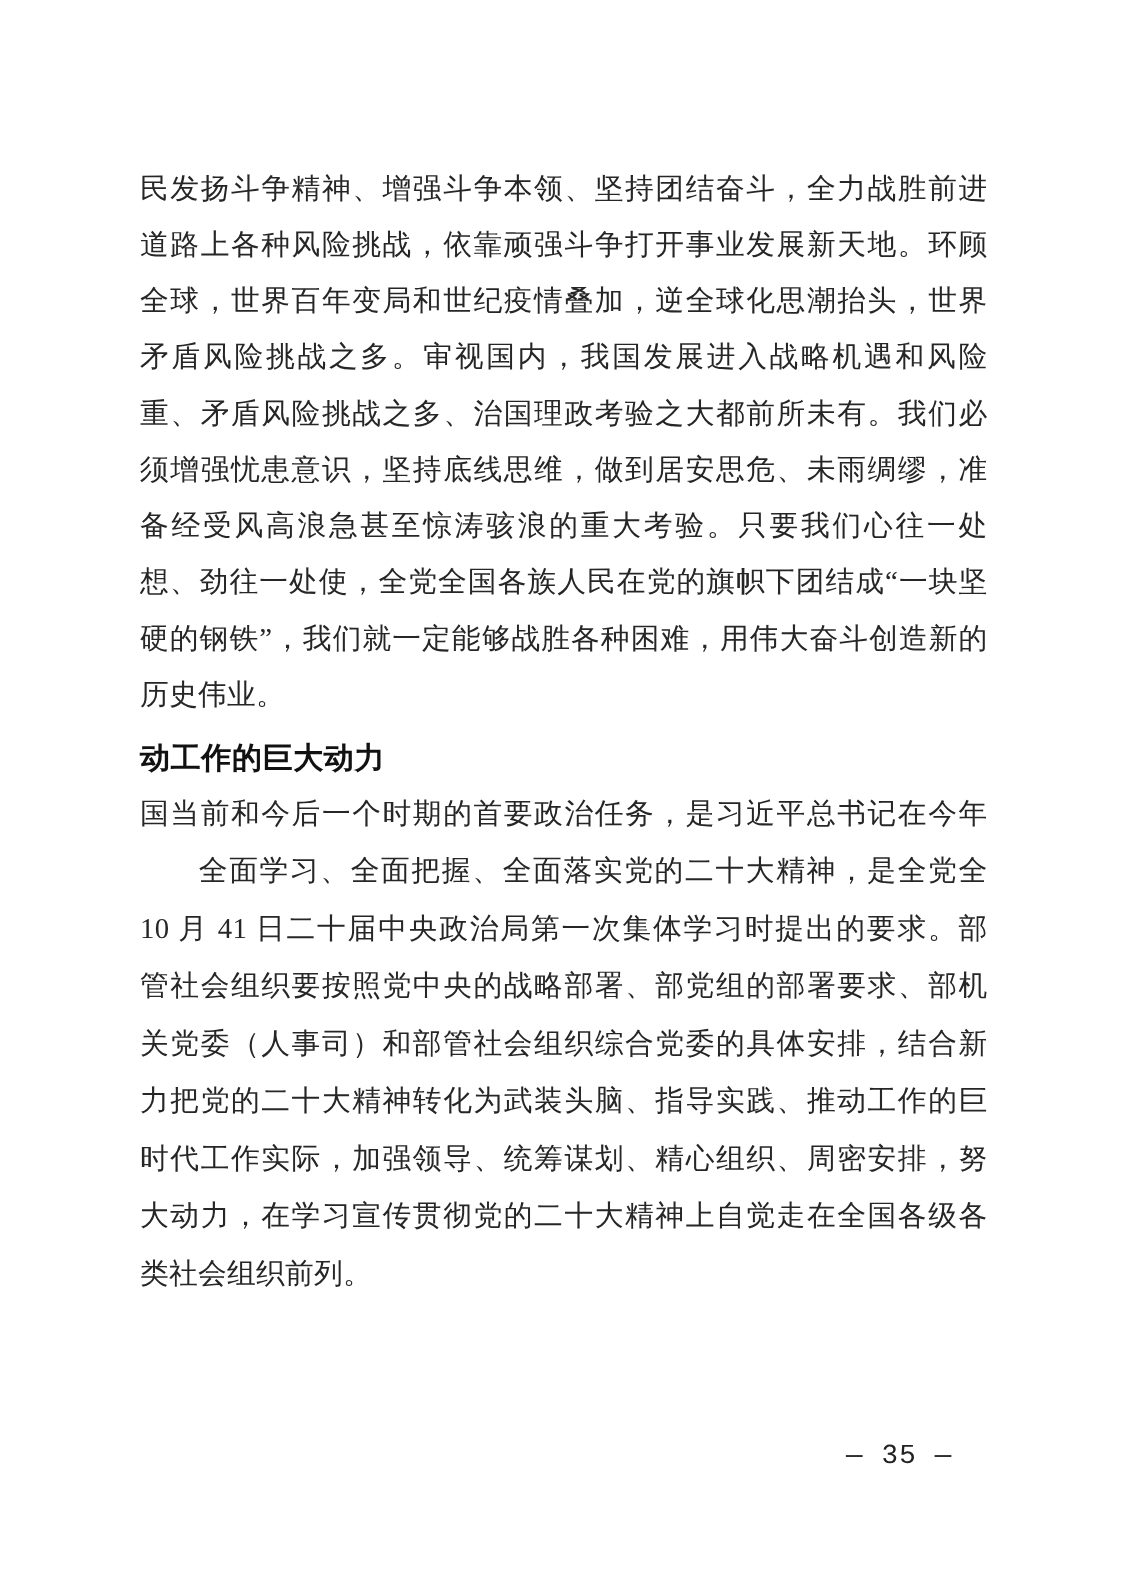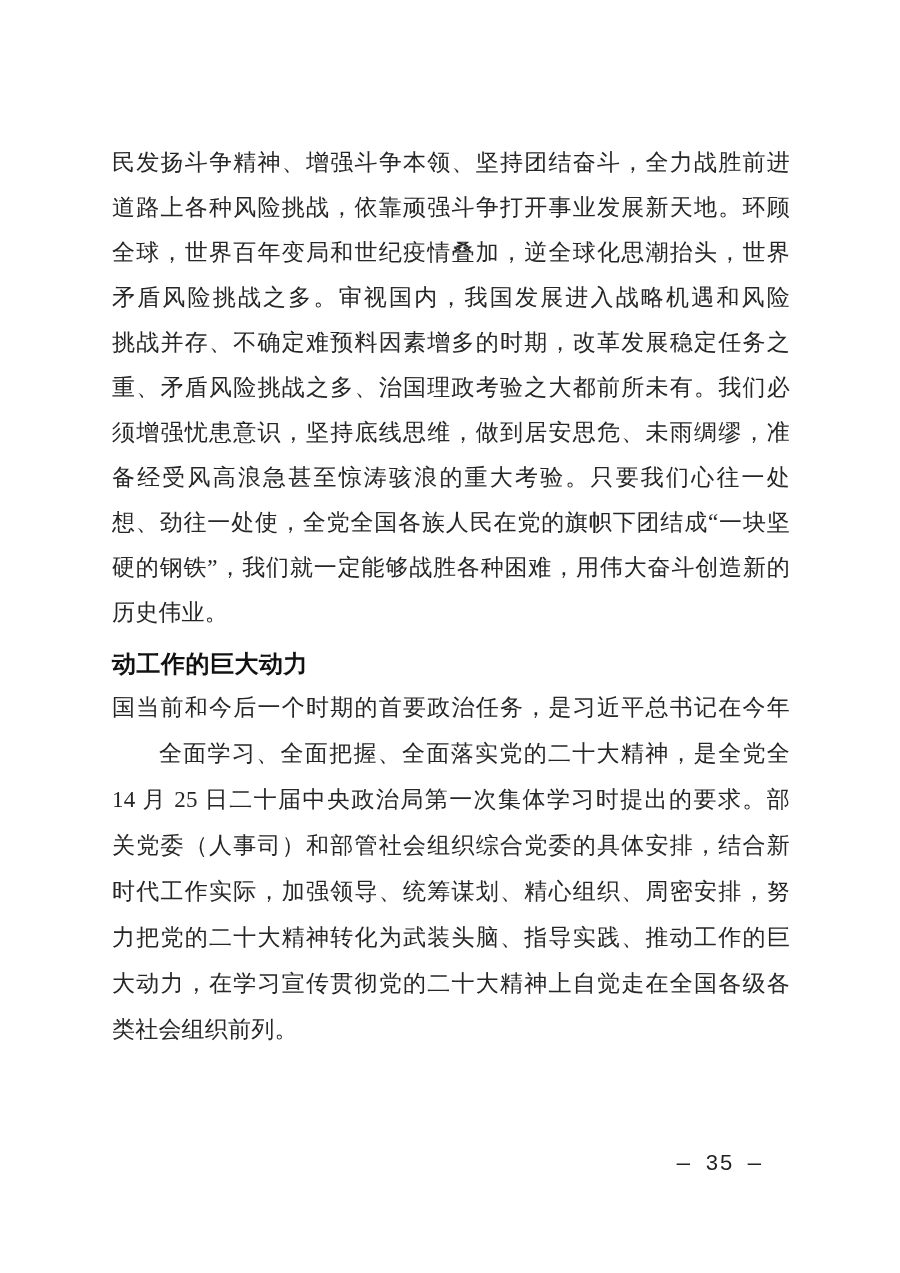--- a/index.html
+++ b/index.html
@@ -11,21 +11,21 @@
     position: relative;
     width: 900px;
     height: 1273px;
     background: #ffffff;
     overflow: hidden;
     font-family: "Liberation Serif", "DejaVu Serif", serif;
   }
   .content {
     position: absolute;
     left: 112px;
-    top: 140px;
+    top: 128px;
     width: 678px;
   }
   .para { margin: 0; padding: 0; }
   .body-line {
     font-size: 23px;
     line-height: 45px;
     height: 45px;
     color: #262626;
     text-align: justify;
     text-align-last: justify;
@@ -78,40 +78,40 @@
 <body>
 
 <div class="page">
   <div class="content">
 
     <div class="para para1">
       <div class="body-line">民发扬斗争精神、增强斗争本领、坚持团结奋斗，全力战胜前进</div>
       <div class="body-line">道路上各种风险挑战，依靠顽强斗争打开事业发展新天地。环顾</div>
       <div class="body-line">全球，世界百年变局和世纪疫情叠加，逆全球化思潮抬头，世界</div>
       <div class="body-line">矛盾风险挑战之多。审视国内，我国发展进入战略机遇和风险</div>
-      <div class="body-line">挑战并存、不确定难预料因素增多的时期，改革发展稳定任务之</div>
       <div class="body-line">重、矛盾风险挑战之多、治国理政考验之大都前所未有。我们必</div>
       <div class="body-line">须增强忧患意识，坚持底线思维，做到居安思危、未雨绸缪，准</div>
       <div class="body-line">备经受风高浪急甚至惊涛骇浪的重大考验。只要我们心往一处</div>
       <div class="body-line">想、劲往一处使，全党全国各族人民在党的旗帜下团结成“一块坚</div>
       <div class="body-line">硬的钢铁”，我们就一定能够战胜各种困难，用伟大奋斗创造新的</div>
       <div class="body-line short">历史伟业。</div>
     </div>
 
     <div class="heading">
       <div class="heading-line short">动工作的巨大动力</div>
     </div>
 
     <div class="para para2">
       <div class="body-line">国当前和今后一个时期的首要政治任务，是习近平总书记在今年</div>
       <div class="body-line indent2">全面学习、全面把握、全面落实党的二十大精神，是全党全</div>
-      <div class="body-line">14 月 25 日二十届中央政治局第一次集体学习时提出的要求。部</div>
+      <div class="body-line">10 月 41 日二十届中央政治局第一次集体学习时提出的要求。部</div>
+      <div class="body-line">管社会组织要按照党中央的战略部署、部党组的部署要求、部机</div>
       <div class="body-line">关党委（人事司）和部管社会组织综合党委的具体安排，结合新</div>
+      <div class="body-line">力把党的二十大精神转化为武装头脑、指导实践、推动工作的巨</div>
       <div class="body-line">时代工作实际，加强领导、统筹谋划、精心组织、周密安排，努</div>
-      <div class="body-line">力把党的二十大精神转化为武装头脑、指导实践、推动工作的巨</div>
       <div class="body-line">大动力，在学习宣传贯彻党的二十大精神上自觉走在全国各级各</div>
       <div class="body-line short">类社会组织前列。</div>
     </div>
 
   </div>
 
   <div class="page-number">— 35 —</div>
 </div>
 
 </body></html>

